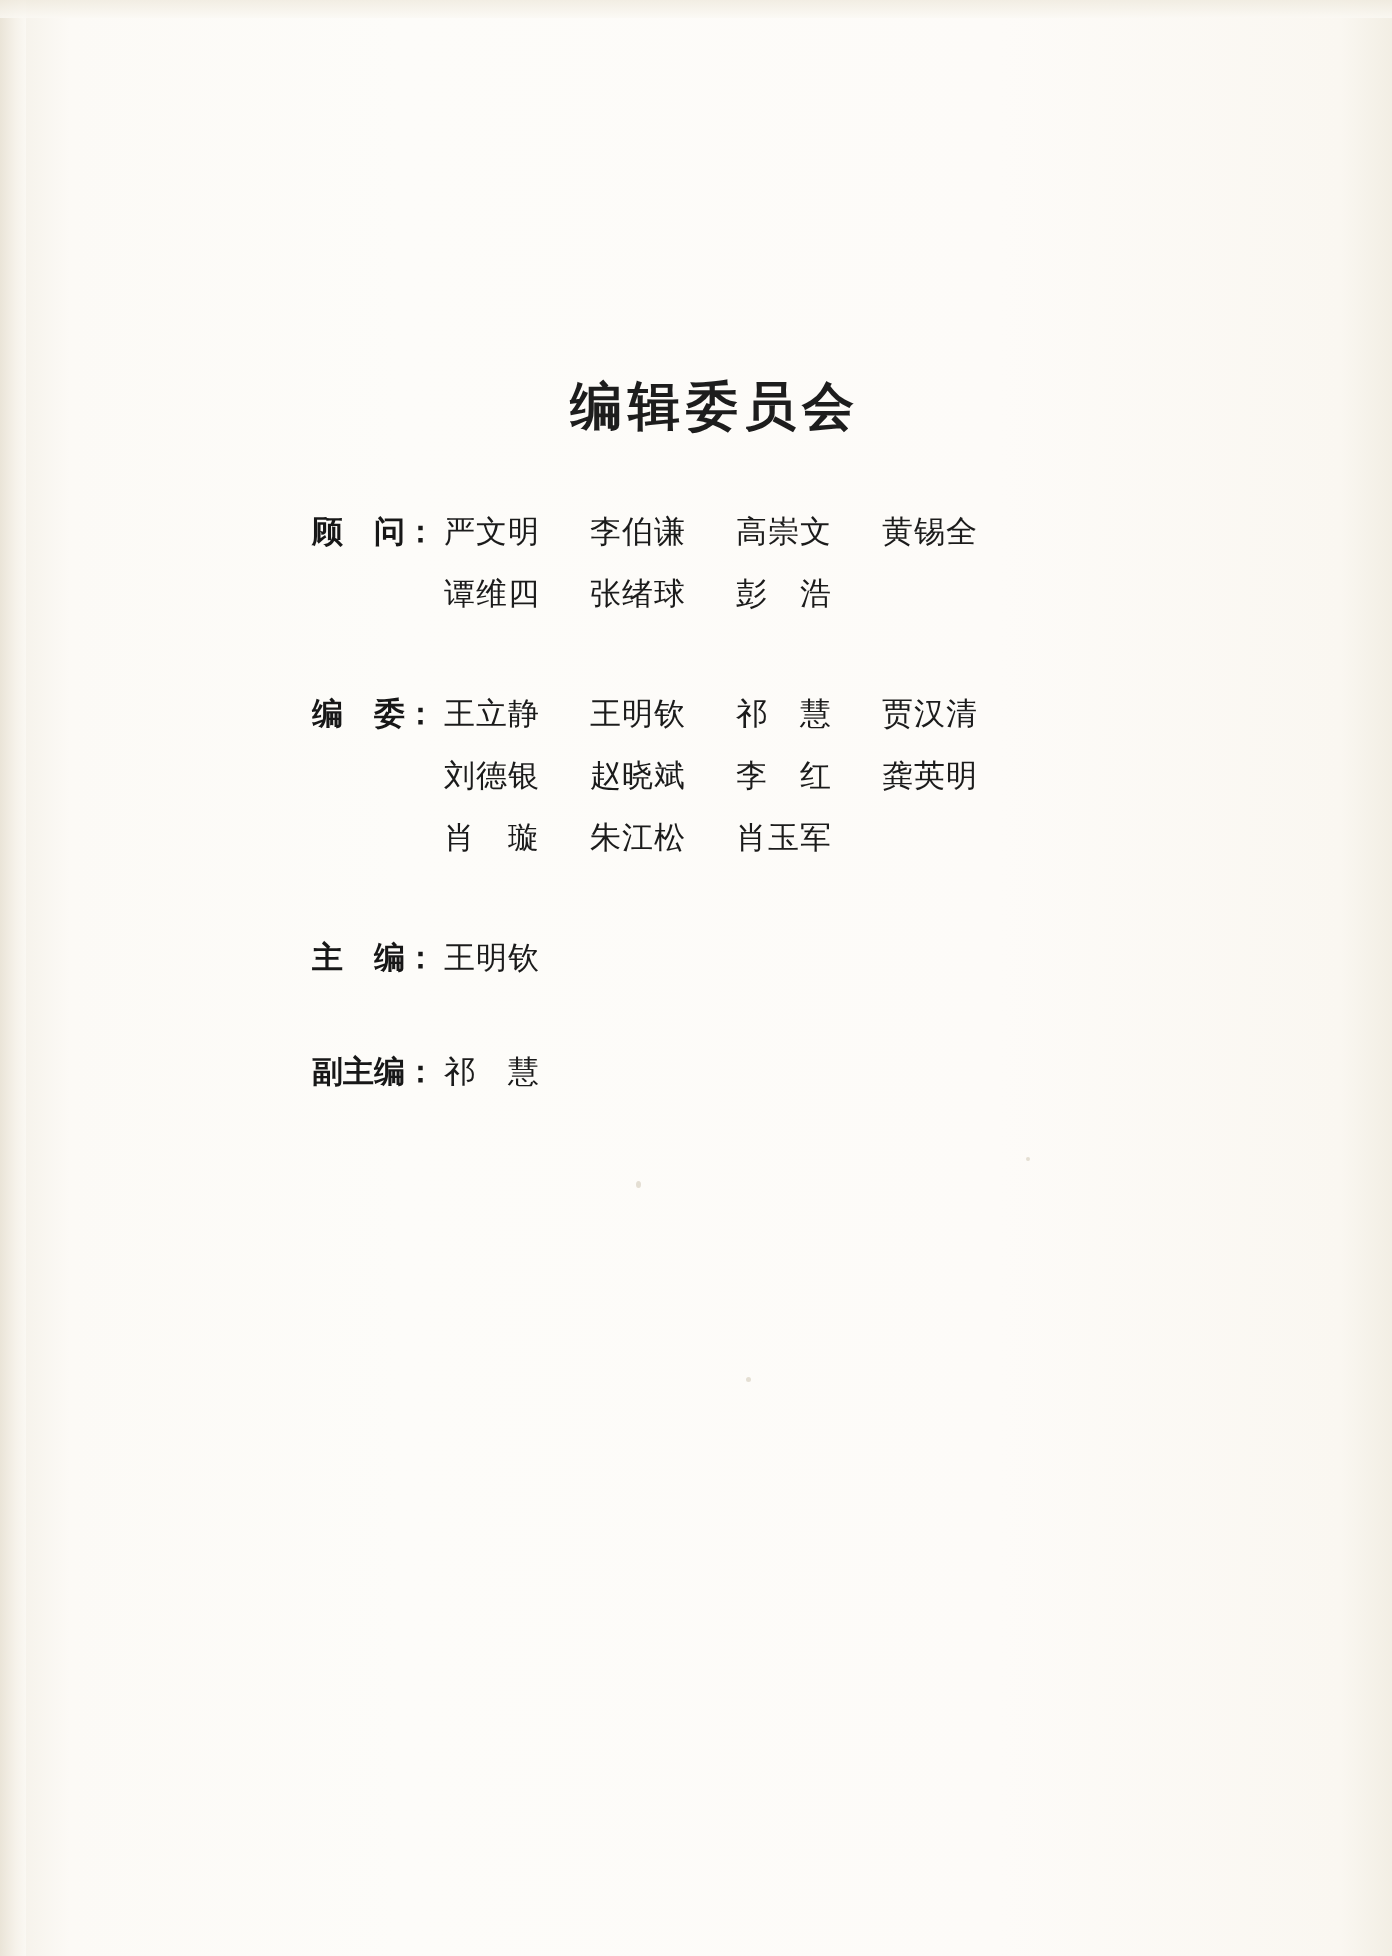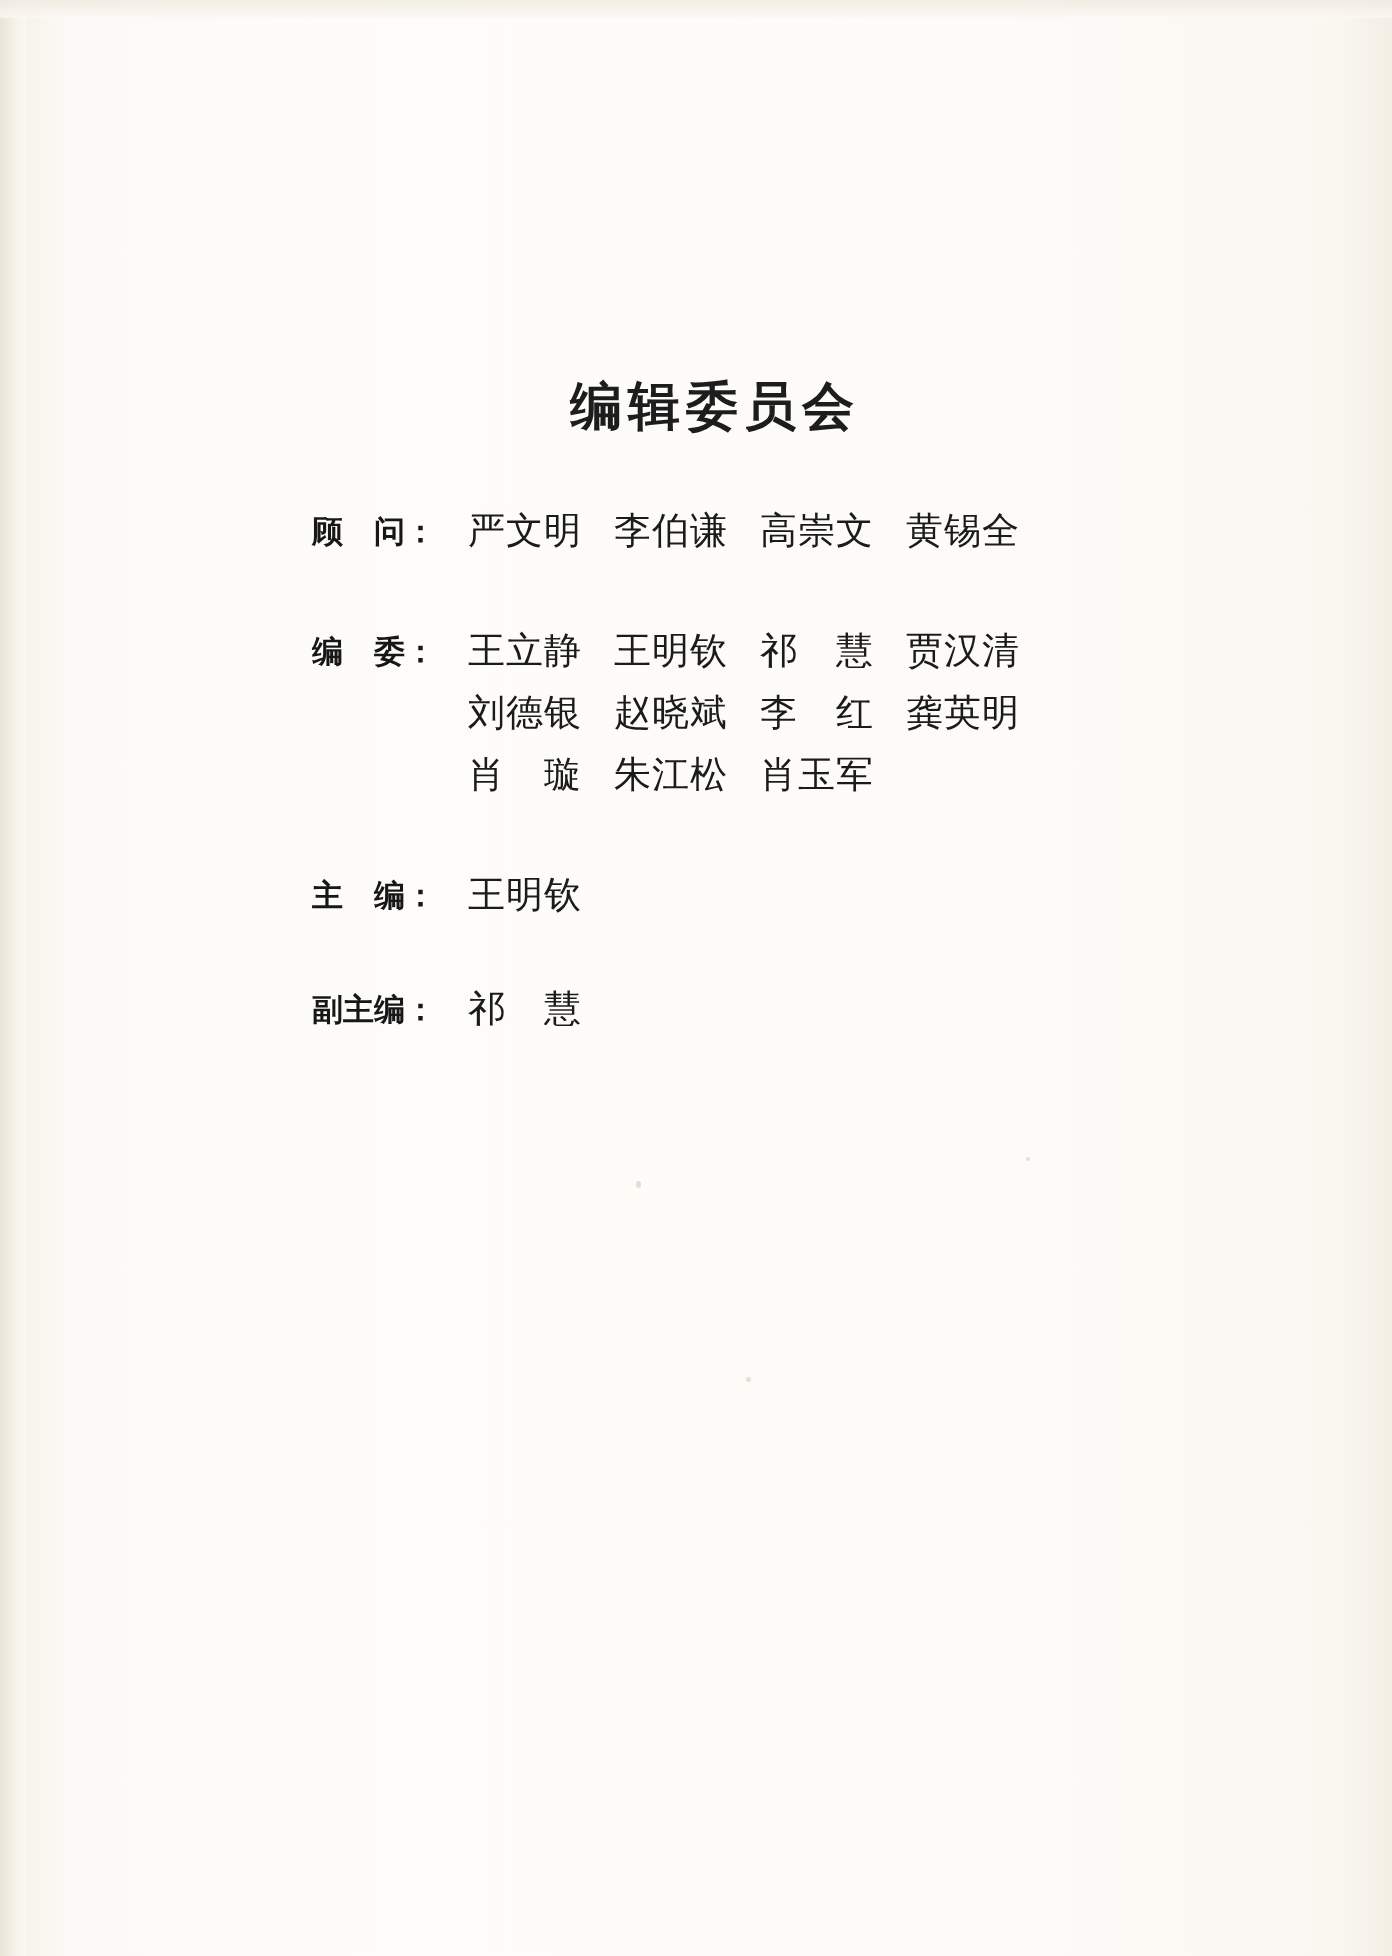--- a/index.html
+++ b/index.html
@@ -63,42 +63,41 @@
 
   .group {
     position: relative;
     margin-bottom: 40px;
   }
   .group .row {
     display: flex;
     align-items: center;
     line-height: 62px;
     white-space: nowrap;
-    gap: 24px;
   }
   .label {
     width: 132px;
     flex: 0 0 132px;
     font-size: 31px;
     color: #171717;
     letter-spacing: 0px;
     font-family: "DejaVu Sans", "Liberation Sans", sans-serif;
     font-weight: 600;
   }
   .label-spacer {
     width: 132px;
     flex: 0 0 132px;
   }
   .names {
     display: flex;
   }
   .name {
     width: 146px;
     flex: 0 0 146px;
-    font-size: 37px;
+    font-size: 31px;
     color: #1b1b1b;
     letter-spacing: 1px;
     font-family: "DejaVu Serif", "Liberation Serif", serif;
   }
   .gap-lg { margin-bottom: 58px; }
   .gap-md { margin-bottom: 52px; }
 
   .speck {
     position: absolute;
     background: #cfc7b4;
@@ -120,20 +119,28 @@
   <div class="roster">
 
     <div class="group gap-lg">
       <div class="row">
         <div class="label">顾　问：</div>
         <div class="names">
           <div class="name">严文明</div>
           <div class="name">李伯谦</div>
           <div class="name">高崇文</div>
           <div class="name">黄锡全</div>
+        </div>
+      </div>
+      <div class="row">
+        <div class="label-spacer"></div>
+        <div class="names">
+          <div class="name">谭维四</div>
+          <div class="name">张绪球</div>
+          <div class="name">彭　浩</div>
         </div>
       </div>
     </div>
 
     <div class="group gap-lg">
       <div class="row">
         <div class="label">编　委：</div>
         <div class="names">
           <div class="name">王立静</div>
           <div class="name">王明钦</div>

